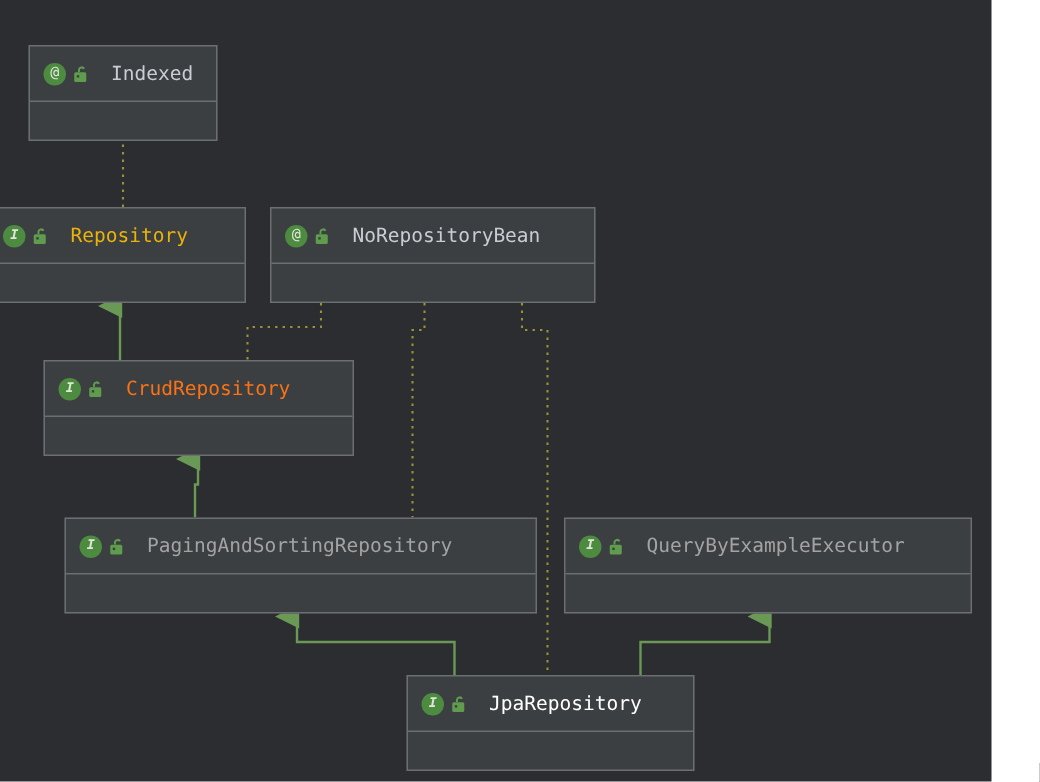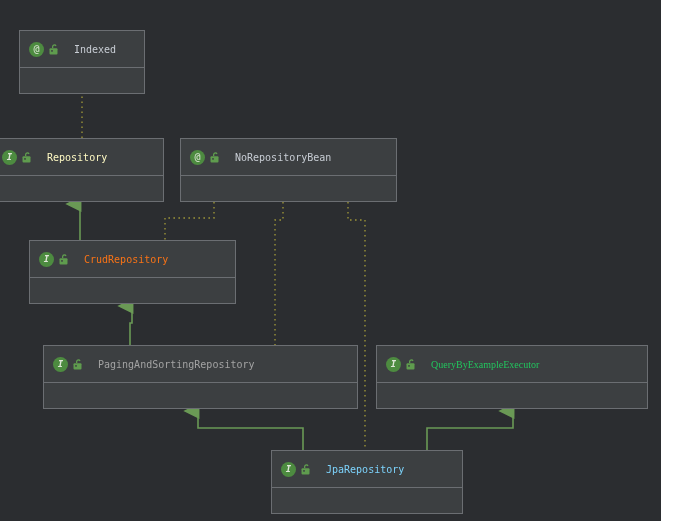--- a/index.html
+++ b/index.html
@@ -45,21 +45,21 @@
     border-bottom: 1px solid #6b6e72;
     white-space: nowrap;
   }
   .uml-body {
     box-sizing: border-box;
     height: 100%;
   }
   .node-label {
     color: #c8cdd4;
     font-family: "DejaVu Sans Mono", monospace;
-    font-size: 10px;
+    font-size: 13px;
     letter-spacing: 0px;
     margin-left: 14px;
   }
   .stereo-icon {
     flex: 0 0 auto;
     width: 15px;
     height: 15px;
     display: inline-block;
     position: relative;
   }
@@ -135,21 +135,21 @@
       <span class="stereo-icon">
         <span class="circ iface" style="background: rgb(77, 139, 64);">I</span>
       </span>
       <span class="lock-icon">
         <svg width="12" height="14" viewBox="0 0 12 14">
           <path d="M4 5 V3.4 a2.4 2.4 0 0 1 4.6 -0.7 l-1.4 0.5 a1 1 0 0 0 -1.9 0.3 V5 Z" fill="#5f9c4e"></path>
           <rect x="1.5" y="5.2" width="8" height="6.4" rx="1" fill="#5f9c4e"></rect>
           <rect x="3.2" y="7.1" width="1.6" height="1.6" fill="#3c3f41"></rect>
         </svg>
       </span>
-      <span class="node-label" style="color: #fef9c3;">Repository</span>
+      <span class="node-label" style="color: #eab308;">Repository</span>
     </div>
     <div class="uml-body"></div>
   </div>
 
   <div class="uml-node" style="left: 180px; top: 138px; width: 217px; height: 64px; background: rgb(60, 63, 65); border-color: rgb(107, 110, 114);">
     <div class="uml-header">
       <span class="stereo-icon">
         <span class="circ" style="background: rgb(77, 139, 64);">@</span>
       </span>
       <span class="lock-icon">
@@ -203,35 +203,35 @@
       <span class="stereo-icon">
         <span class="circ iface" style="background: rgb(77, 139, 64);">I</span>
       </span>
       <span class="lock-icon">
         <svg width="12" height="14" viewBox="0 0 12 14">
           <path d="M4 5 V3.4 a2.4 2.4 0 0 1 4.6 -0.7 l-1.4 0.5 a1 1 0 0 0 -1.9 0.3 V5 Z" fill="#5f9c4e"></path>
           <rect x="1.5" y="5.2" width="8" height="6.4" rx="1" fill="#5f9c4e"></rect>
           <rect x="3.2" y="7.1" width="1.6" height="1.6" fill="#3c3f41"></rect>
         </svg>
       </span>
-      <span class="node-label" style="color: #22c55e; font-family: Liberation Serif, serif;">QueryByExampleExecutor</span>
+      <span class="node-label" style="color: #a3a3a3;">QueryByExampleExecutor</span>
     </div>
     <div class="uml-body"></div>
   </div>
 
   <div class="uml-node" style="left: 271px; top: 450px; width: 192px; height: 64px; background: rgb(60, 63, 65); border-color: rgb(107, 110, 114);">
     <div class="uml-header">
       <span class="stereo-icon">
         <span class="circ iface" style="background: rgb(77, 139, 64);">I</span>
       </span>
       <span class="lock-icon">
         <svg width="12" height="14" viewBox="0 0 12 14">
           <path d="M4 5 V3.4 a2.4 2.4 0 0 1 4.6 -0.7 l-1.4 0.5 a1 1 0 0 0 -1.9 0.3 V5 Z" fill="#5f9c4e"></path>
           <rect x="1.5" y="5.2" width="8" height="6.4" rx="1" fill="#5f9c4e"></rect>
           <rect x="3.2" y="7.1" width="1.6" height="1.6" fill="#3c3f41"></rect>
         </svg>
       </span>
-      <span class="node-label" style="color: #7dd3fc;">JpaRepository</span>
+      <span class="node-label" style="color: #ffffff;">JpaRepository</span>
     </div>
     <div class="uml-body"></div>
   </div>
 
 </div>
 
 </body></html>

